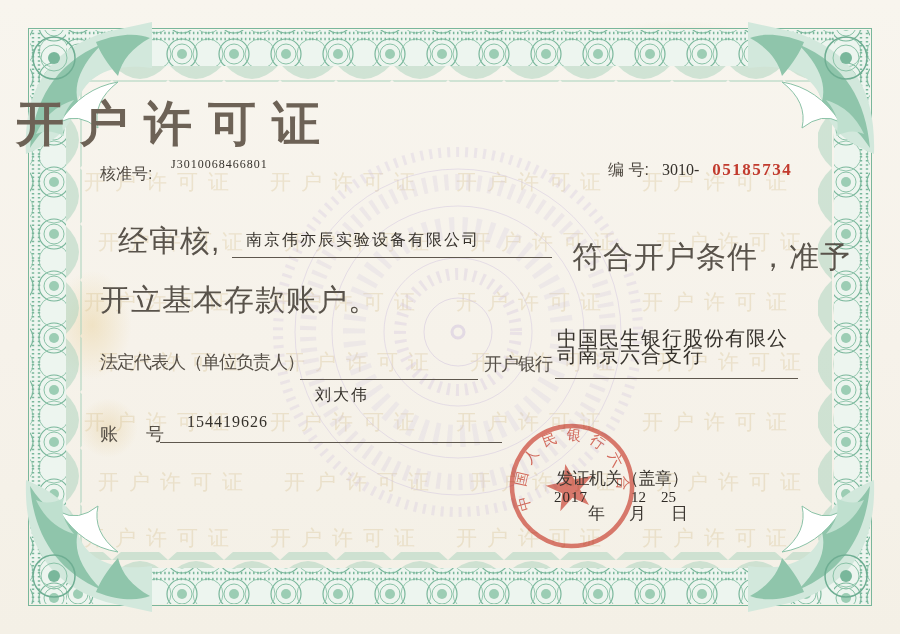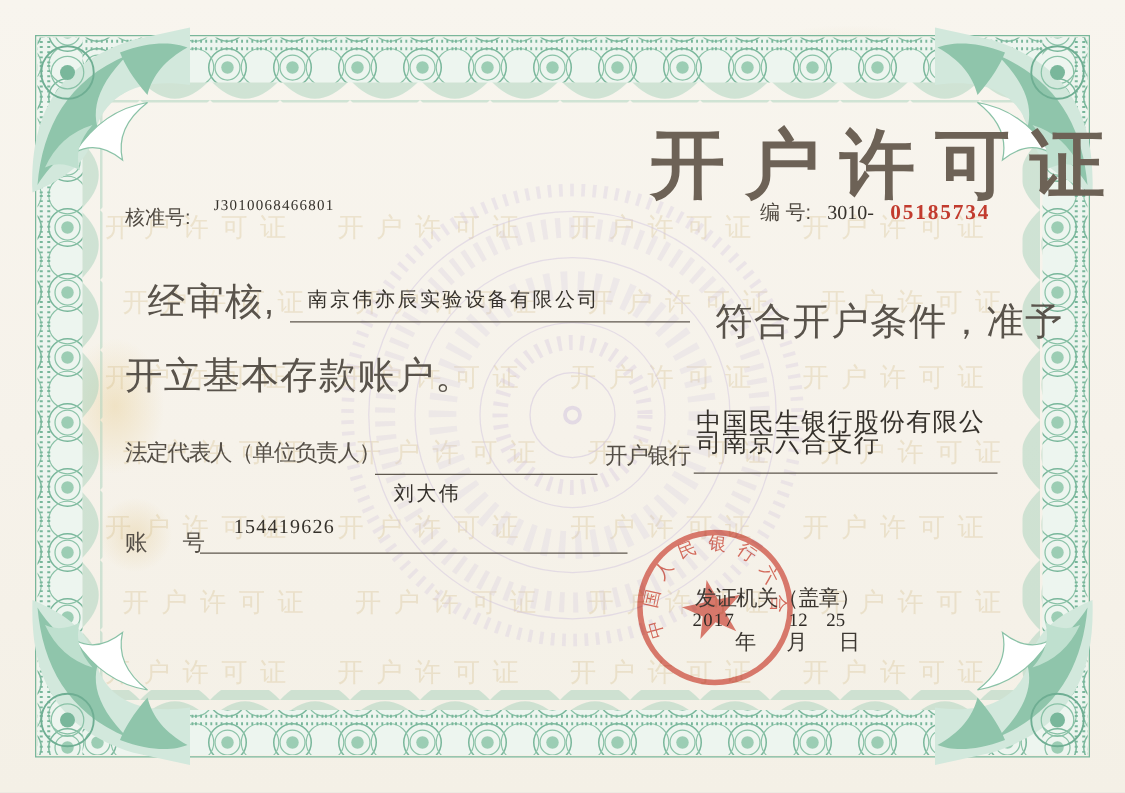--- a/index.html
+++ b/index.html
@@ -16,23 +16,23 @@
   .stain3 { left:600px; top:20px; width:160px; height:40px;
     background:radial-gradient(ellipse at center, rgba(210,190,140,.18), rgba(210,190,140,0) 70%); }
 
   .wm-layer { left:0; top:0; width:900px; height:634px; z-index:1; }
   .wmrow { position:absolute; left:84px; width:740px; overflow:hidden; white-space:nowrap;
     color:rgba(204,178,114,0.26); font-size:21px; letter-spacing:10px;
     font-family:"Liberation Serif", serif; }
 
   .deco-svg { left:0; top:0; z-index:2; pointer-events:none; }
   .title {
-    left:0; right:0; top:92px; text-align:right; z-index:4;
+    left:0; right:0; top:92px; text-align:left; z-index:4;
     font-family:"Liberation Serif", serif; font-weight:bold;
-    font-size:60px; color:#6d6256; letter-spacing:16px; text-indent:16px;
+    font-size:48px; color:#6d6256; letter-spacing:16px; text-indent:16px;
   }
   .lbl  { color:#4f4941; }
   .val  { font-family:"Liberation Serif", serif; color:#35312b; }
   .big  { font-size:30px; color:#59534b; letter-spacing:1px; }
   .mid  { font-size:18px; color:#554f47; letter-spacing:-1px; }
 
   .approval-label { left:100px; top:164px; font-size:16px; z-index:4; }
   .approval-value { left:171px; top:157px; font-size:12px; letter-spacing:1px; z-index:4; }
   .serial-group   { left:608px; top:160px; display:flex; gap:13px; align-items:baseline; z-index:4; }
   .serial-label   { font-size:16px; }

